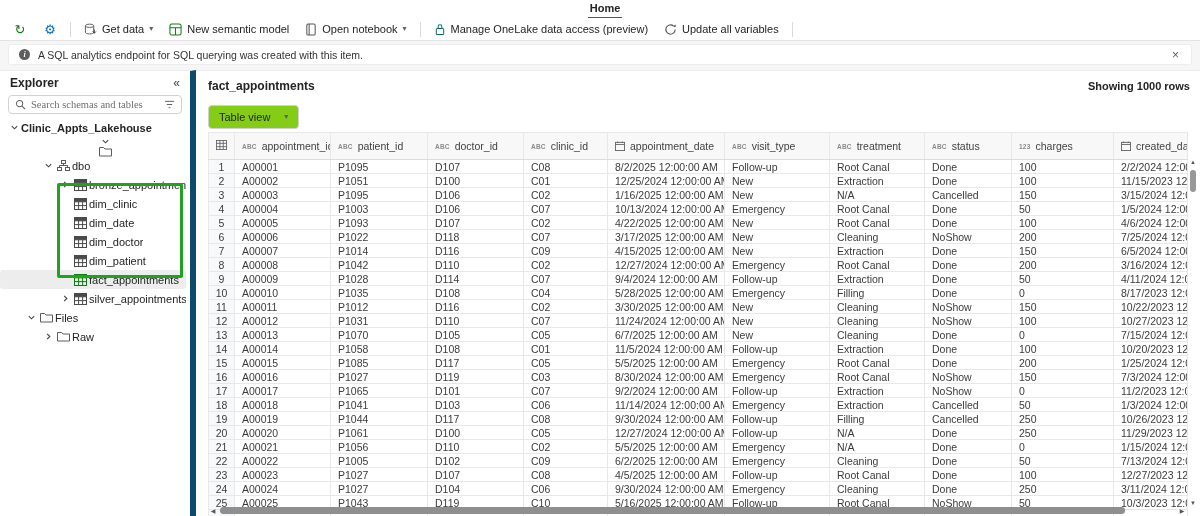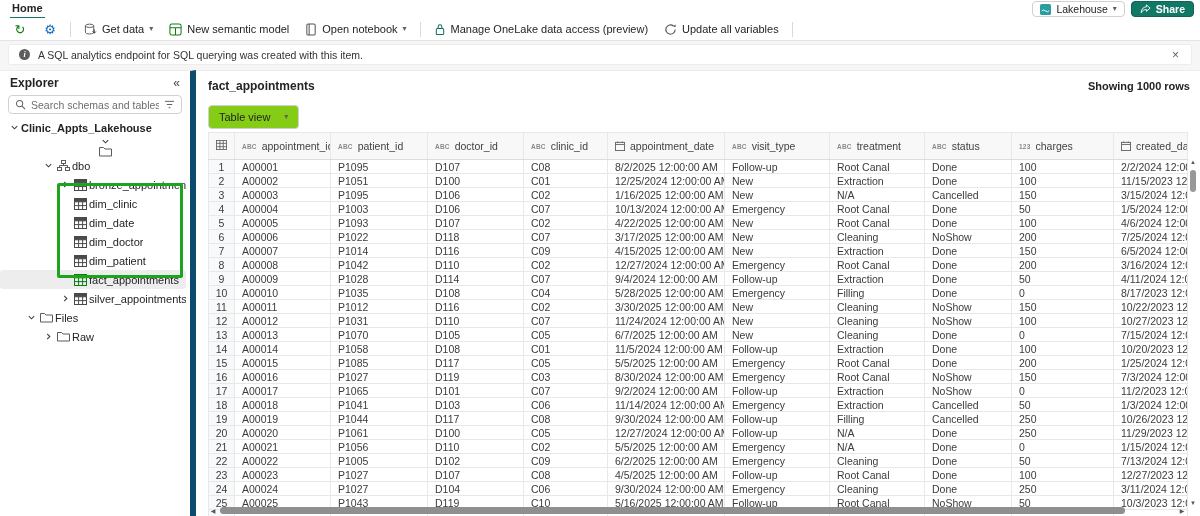--- a/index.html
+++ b/index.html
@@ -2,21 +2,21 @@
 <html><head>
 <meta charset="utf-8">
 <style>
   * { box-sizing: border-box; margin: 0; padding: 0; }
   html,body { width:1200px; height:516px; overflow:hidden; }
   body {
     font-family: "Liberation Sans", sans-serif;
     background:#f6f6f6; color:#242424; position:relative; font-size:11px;
   }
   
-  .tabstrip { position:absolute; top:0; left:0; right:0; height:18px; background:#fff; display:flex; align-items:center; }
+  .tabstrip { position:absolute; top:0; left:0; right:0; height:18px; background:#fff; display:flex; align-items:center;flex-direction:column; }
   .home-tab { margin-left:10px; font-size:11px; font-weight:600; color:#242424; padding:2px 2px 3px 2px; border-bottom:2px solid #117865; cursor:pointer; }
   .tab-right { margin-left:auto; display:flex; align-items:center; gap:6px; padding-right:6px; }
   .lakehouse-btn { display:flex; align-items:center; gap:5px; background:#fff; border:1px solid #d1d1d1; border-radius:4px; height:16px; padding:0 7px; font-size:10.5px; color:#242424; cursor:pointer; }
   .share-btn { display:flex; align-items:center; gap:5px; background:#117865; border:1px solid #0e6455; border-radius:4px; height:16px; padding:0 8px; font-size:10.5px; color:#fff; font-weight:600; cursor:pointer; }
   .chev { font-size:8px; color:#616161; line-height:1; }
 
   
   .toolbar { position:absolute; top:18px; left:0; right:0; height:23px; background:#fff; border-bottom:1px solid #e3e3e3; display:flex; align-items:center; padding-left:10px; gap:10px; }
   .tb-icon-btn { display:flex; align-items:center; justify-content:center; width:20px; height:18px; cursor:pointer; border-radius:3px; }
   .tb-sep { width:1px; height:15px; background:#d9d9d9; }
@@ -33,21 +33,21 @@
   
   .content { position:absolute; top:70px; left:0; right:0; bottom:0; display:flex; }
   .explorer { width:196px; background:#fff; border-right:6px solid #0c4a6e; border-top:1px solid #ececec; position:relative; }
   .main { flex:1; background:#fff; border-top:1px solid #ececec; position:relative; }
 
   
   .exp-head { display:flex; align-items:center; justify-content:space-between; padding:5px 10px 3px 10px; }
   .exp-title { font-size:12px; font-weight:700; color:#242424; }
   .exp-collapse { color:#424242; font-size:12px; cursor:pointer; }
   .searchbox { margin:2px 8px 4px 8px; height:19px; border:1px solid #d1d1d1; border-radius:4px; display:flex; align-items:center; padding:0 6px; gap:5px; background:#fff; }
-  .searchbox input { border:none; outline:none; flex:1; font-size:10.5px; color:#242424; font-family:Liberation Sans, sans-serif; background:transparent; min-width:0; }
+  .searchbox input { border:none; outline:none; flex:1; font-size:10.5px; color:#242424; font-family:Liberation Serif, serif; background:transparent; min-width:0; }
   .searchbox input::placeholder { color:#6e6e6e; }
   .tree { position:relative; }
   .tree-row { display:flex; align-items:center; height:19px; cursor:pointer; margin:0 4px 0 0; border-radius:3px; }
   .tree-row.selected { background:#ededed; }
   .tr-chev { width:13px; display:flex; justify-content:center; align-items:center; flex:none; }
   .tr-icon { width:17px; display:flex; justify-content:center; align-items:center; flex:none; }
   .tr-label { font-size:11px; color:#242424; white-space:nowrap; overflow:hidden; }
   .tr-label.bold { font-weight:700; }
 
   .annotation-box { position:absolute; left:57px; top:183px; width:126px; height:95px; border:3px solid #1ea31e; border-radius:2px; pointer-events:none; z-index:5; }

